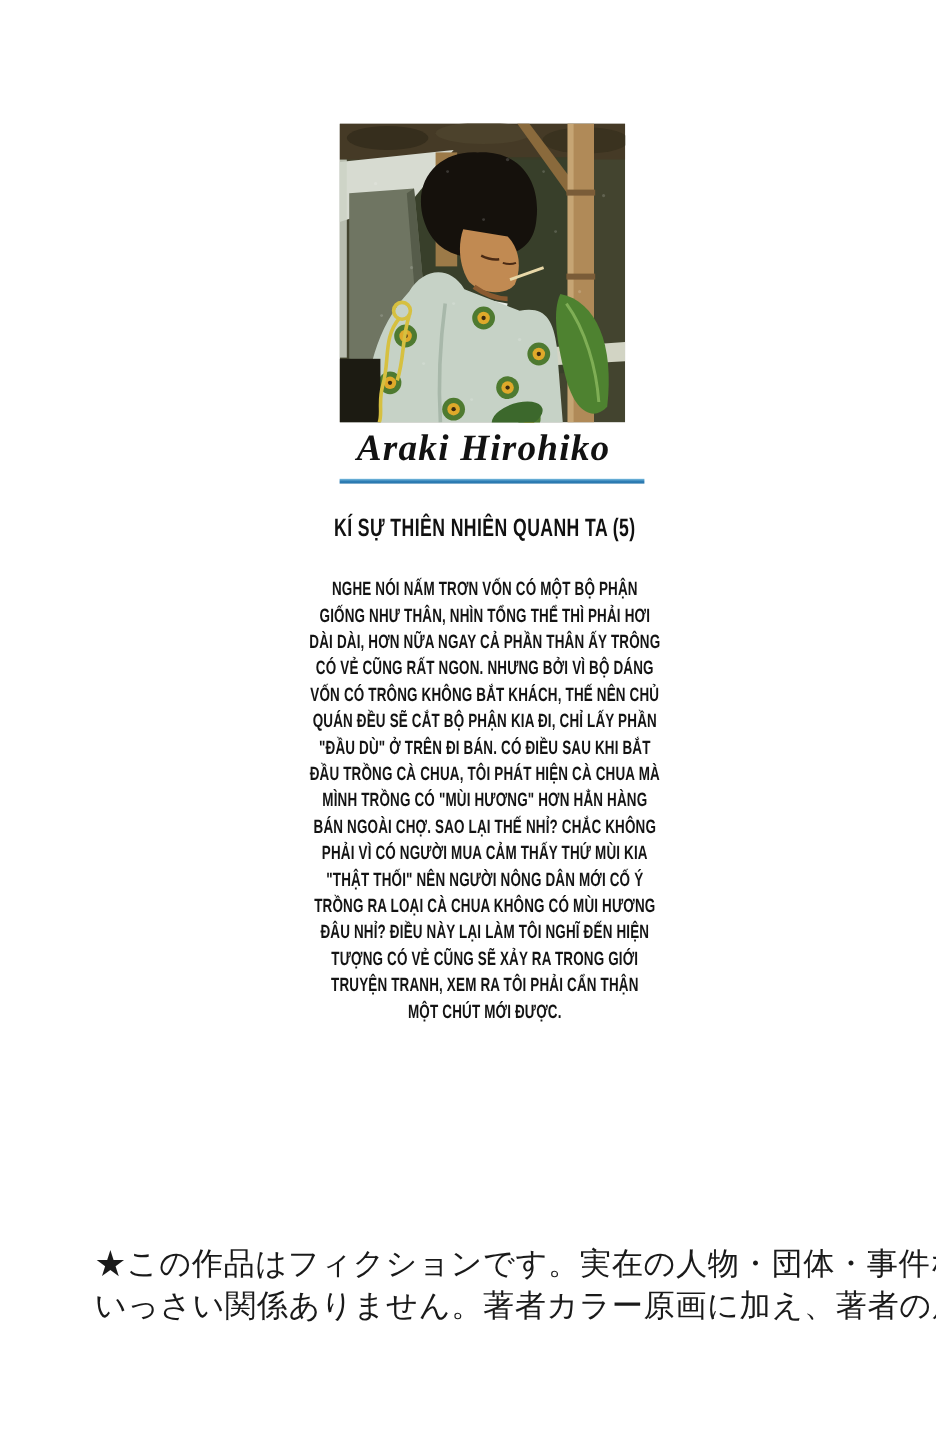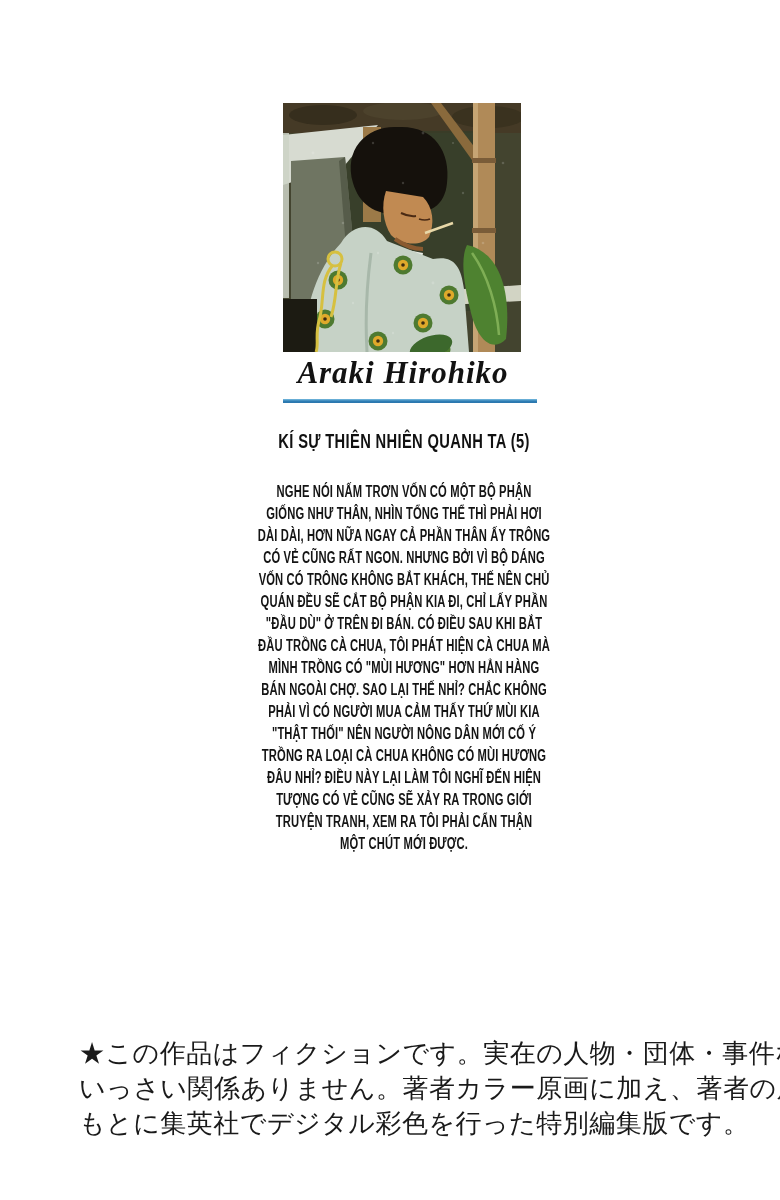--- a/index.html
+++ b/index.html
@@ -182,16 +182,15 @@
     <div class="line">TRỒNG RA LOẠI CÀ CHUA KHÔNG CÓ MÙI HƯƠNG</div>
     <div class="line">ĐÂU NHỈ? ĐIỀU NÀY LẠI LÀM TÔI NGHĨ ĐẾN HIỆN</div>
     <div class="line">TƯỢNG CÓ VẺ CŨNG SẼ XẢY RA TRONG GIỚI</div>
     <div class="line">TRUYỆN TRANH, XEM RA TÔI PHẢI CẨN THẬN</div>
     <div class="line">MỘT CHÚT MỚI ĐƯỢC.</div>
   </div>
 
   <div class="footer-note">
     <div class="jline">★この作品はフィクションです。実在の人物・団体・事件などには、</div>
     <div class="jline">いっさい関係ありません。著者カラー原画に加え、著者の原画を</div>
-    <div class="jline">もとに集英社でデジタル彩色を行った特別編集版です。</div>
   </div>
 
 </div>
 
 </body></html>

